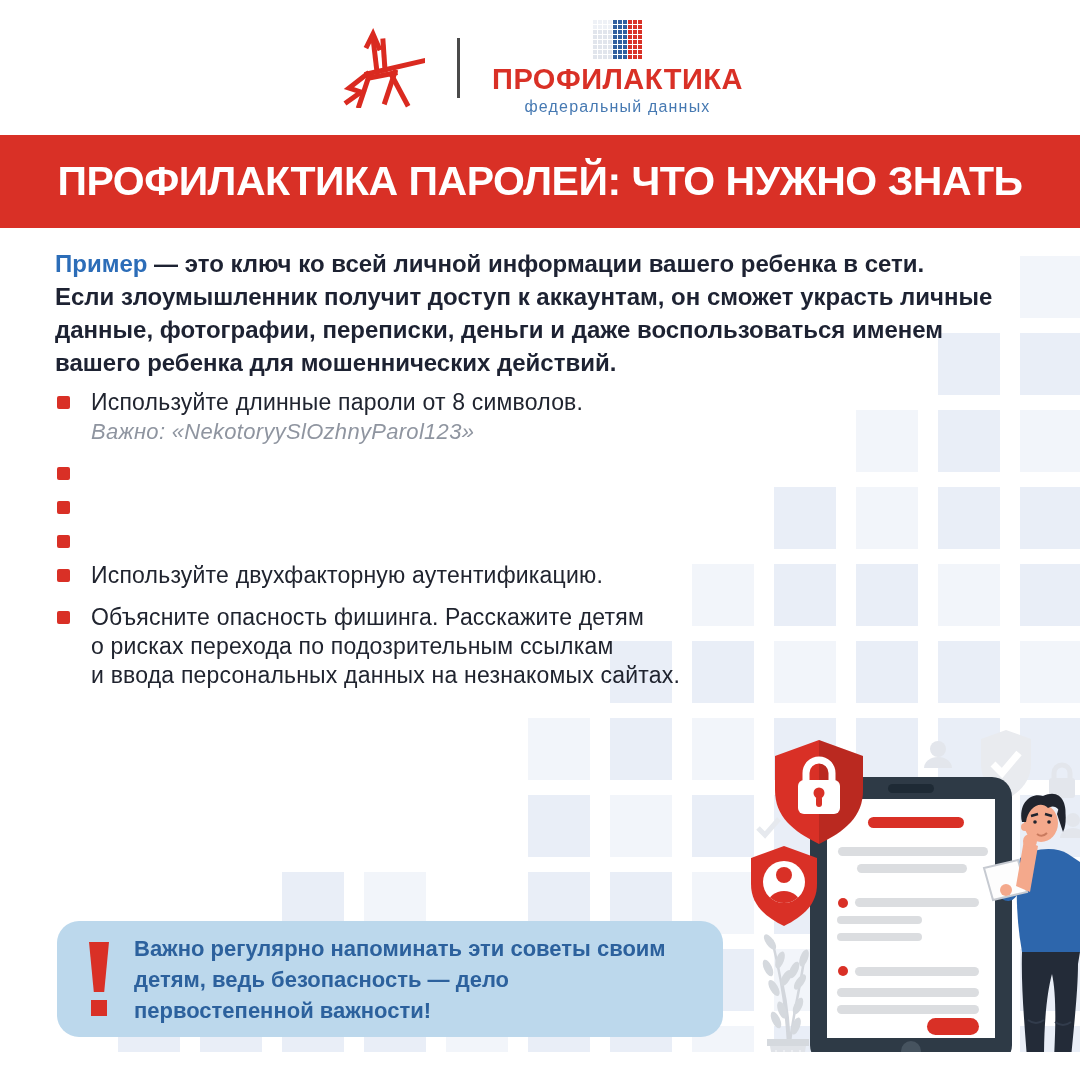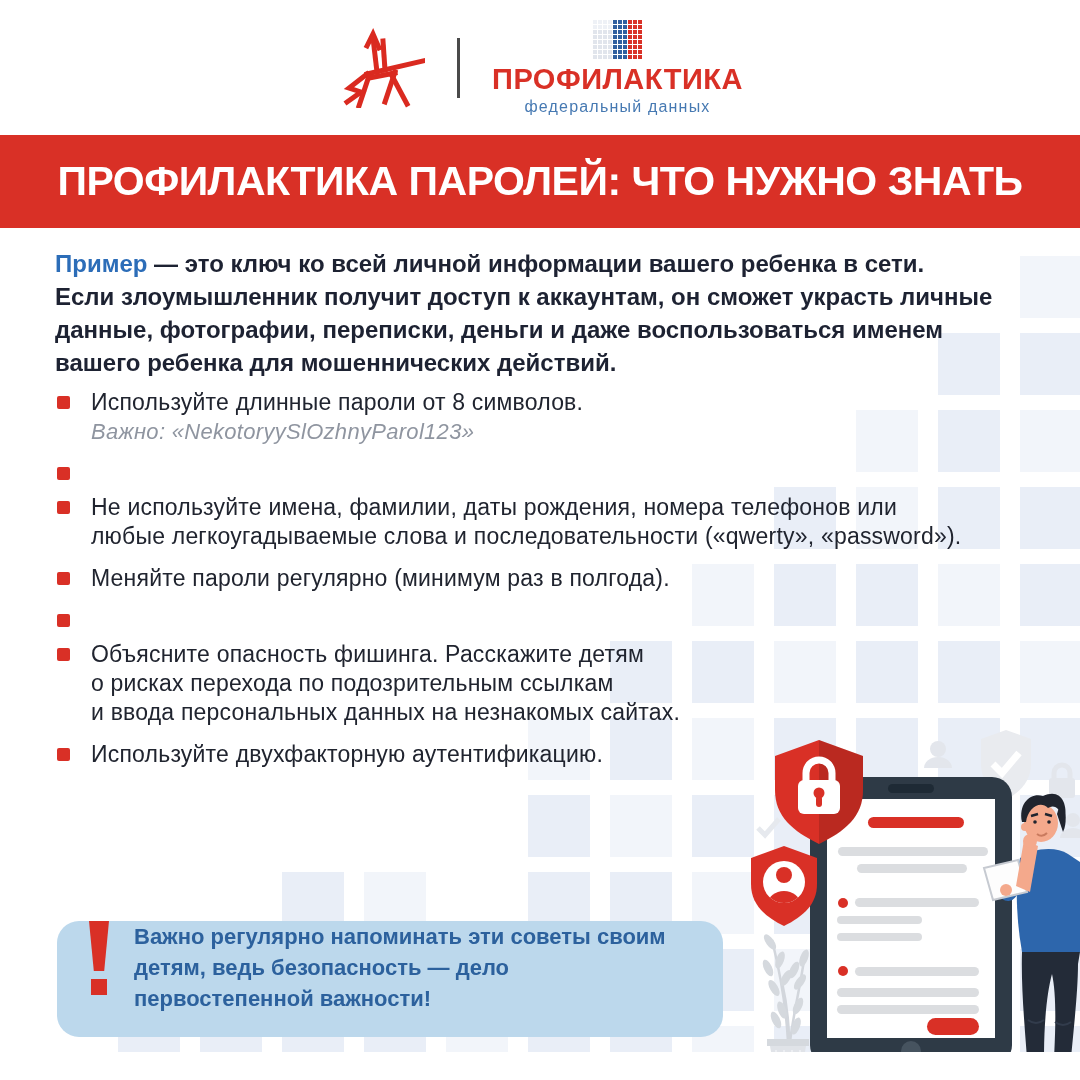--- a/index.html
+++ b/index.html
@@ -42,21 +42,21 @@
   .tips{position:absolute;top:388px;left:57px;width:995px;margin:0;padding:0;list-style:none;z-index:2}
   .tip{display:flex;margin-bottom:13px}
   .tip-marker{flex:0 0 13px;width:13px;height:13px;background:var(--red);border-radius:2px;margin:8px 21px 0 0}
   .tip-body{display:block}
   .tip-text{display:block;font-size:23px;line-height:29px;color:#20242f;white-space:pre-line;letter-spacing:.2px}
   .tip-example{display:block;font-size:22px;line-height:29px;color:#8f95a0;font-style:italic;
                white-space:pre-line;letter-spacing:.3px}
   .tip-example:empty{display:none}
   
   .callout{position:absolute;left:57px;top:921px;width:666px;height:116px;background:var(--callout-bg);
-           border-radius:22px;display:flex;z-index:2}
+           border-radius:22px;display:flex;align-items:center;z-index:2}
   .callout-icon{margin-left:32px;display:flex;flex-direction:column;align-items:center}
   .bang-bar{width:20px;height:50px;background:var(--red);clip-path:polygon(0 0,100% 0,76% 100%,24% 100%)}
   .bang-dot{width:16px;height:16px;background:var(--red);margin-top:8px}
   .callout-text{margin-left:25px;font-size:22px;font-weight:bold;line-height:31px;
                 color:var(--callout-text);white-space:pre-line}
   
   .illus{position:absolute;left:740px;top:720px;width:340px;height:360px;z-index:1}
 </style>
 </head>
 <body>
@@ -249,53 +249,41 @@
         <span class="tip-example">Важно: «NekotoryySlOzhnyParol123»</span>
       </span>
     </li>
 
     <li class="tip">
       <span class="tip-marker"></span>
     </li>
 
     <li class="tip">
       <span class="tip-marker"></span>
+    </li>
+
+
+    <li class="tip">
+      <span class="tip-marker"></span>
+    </li>
+
+    <li class="tip">
+      <span class="tip-marker"></span>
       <span class="tip-body">
-        <span class="tip-text">Не используйте имена, фамилии, даты рождения, номера телефонов или
-любые легкоугадываемые слова и последовательности («qwerty», «password»).</span>
+        <span class="tip-text">Используйте двухфакторную аутентификацию.</span>
 
       </span>
-    </li>
-
-    <li class="tip">
-      <span class="tip-marker"></span>
-      <span class="tip-body">
-        <span class="tip-text">Меняйте пароли регулярно (минимум раз в полгода).</span>
-
-      </span>
-    </li>
-
-    <li class="tip">
-      <span class="tip-marker"></span>
     </li>
 
     <li class="tip">
       <span class="tip-marker"></span>
       <span class="tip-body">
         <span class="tip-text">Объясните опасность фишинга. Расскажите детям
 о рисках перехода по подозрительным ссылкам
 и ввода персональных данных на незнакомых сайтах.</span>
-
-      </span>
-    </li>
-
-    <li class="tip">
-      <span class="tip-marker"></span>
-      <span class="tip-body">
-        <span class="tip-text">Используйте двухфакторную аутентификацию.</span>
 
       </span>
     </li>
 
   </ul>
 
   <div class="callout">
     <div class="callout-icon">
       <div class="bang-bar"></div>
       <div class="bang-dot"></div>

